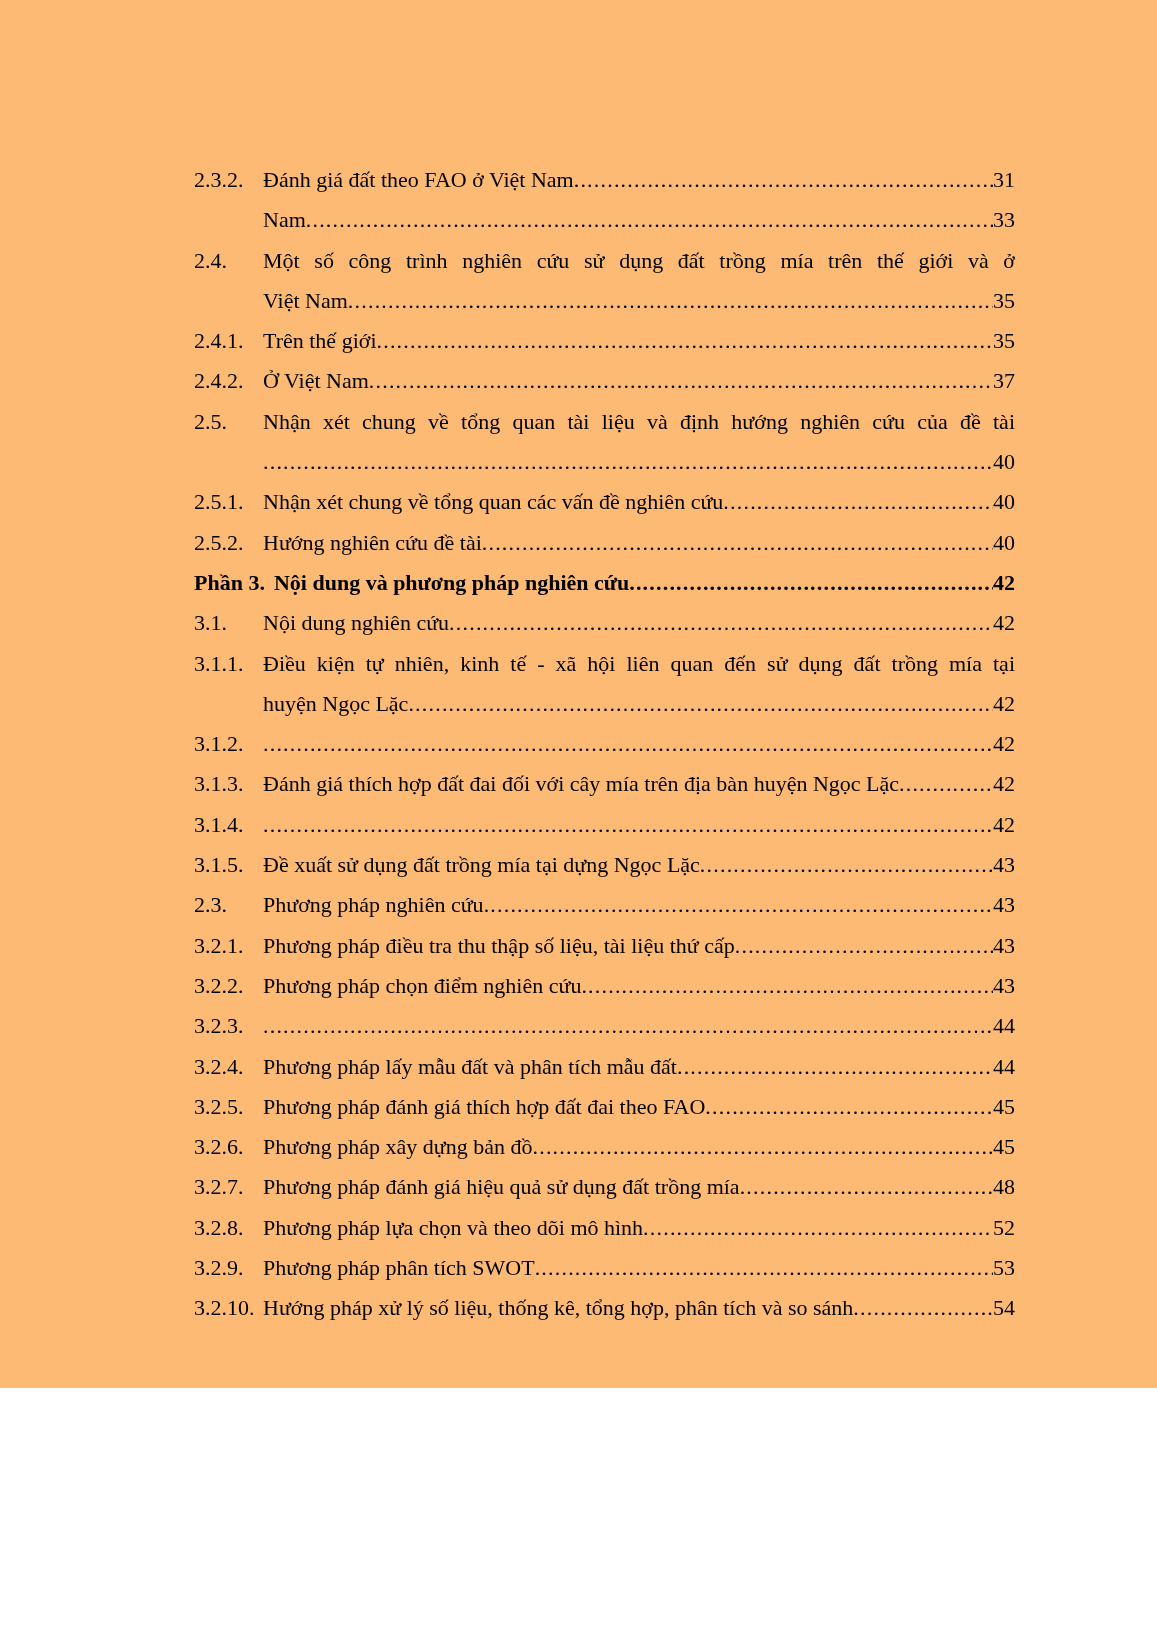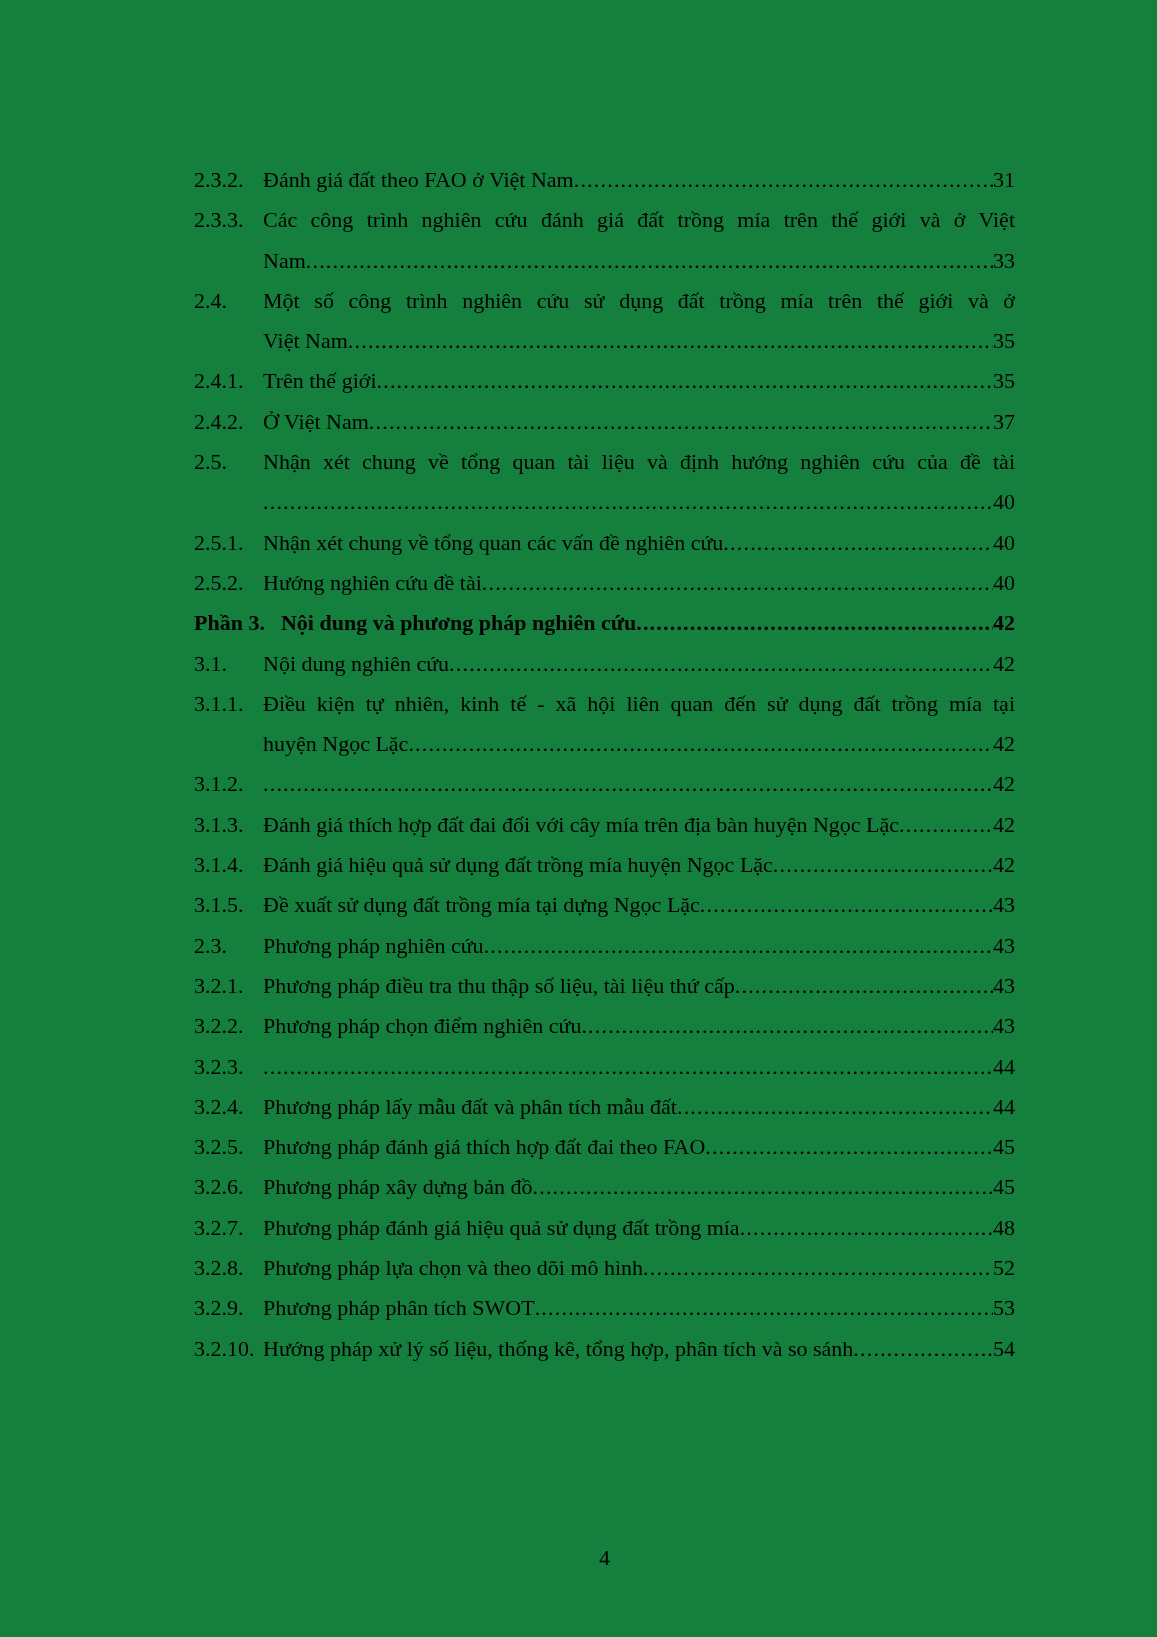--- a/index.html
+++ b/index.html
@@ -1,21 +1,21 @@
 <!DOCTYPE html>
 <html><head>
 <meta charset="utf-8">
 <style>
   * { margin: 0; padding: 0; box-sizing: border-box; }
   html, body { background: #ffffff; }
   .page {
     position: relative;
     width: 1157px;
-    height: 1637px;
-    background: #15803d;
+    height: 1388px;
+    background: #fdba74;
     color: #000000;
     font-family: "Liberation Serif", "DejaVu Serif", serif;
     font-size: 22px;
     overflow: hidden;
   }
   .toc {
     position: absolute;
     top: 160px;
     left: 194px;
     right: 142px;
@@ -41,21 +41,21 @@
     flex: 1;
     overflow: hidden;
     white-space: nowrap;
     letter-spacing: 1.2px;
   }
   .leader::after {
     content: "....................................................................................................................................................................................";
   }
   .pg { flex-shrink: 0; }
   .entry.bold { font-weight: bold; }
-  .entry.bold .num { min-width: 0; margin-right: 16px; }
+  .entry.bold .num { min-width: 0; margin-right: 9px; }
   .footer {
     position: absolute;
     top: 1538px;
     left: 194px;
     right: 142px;
     text-align: center;
     line-height: 40.3px;
   }
 </style>
 </head>
@@ -66,24 +66,20 @@
       <div class="entry">
         <div class="row">
           <span class="num">2.3.2.</span>
           <span class="txt">Đánh giá đất theo FAO ở Việt Nam</span>
           <span class="leader"></span>
           <span class="pg">31</span>
         </div>
       </div>
       <div class="entry">
         <div class="row">
-          <span class="num">2.3.3.</span>
-          <span class="txt just">Các công trình nghiên cứu đánh giá đất trồng mía trên thế giới và ở Việt</span>
-        </div>
-        <div class="row">
           <span class="num"></span>
           <span class="txt">Nam</span>
           <span class="leader"></span>
           <span class="pg">33</span>
         </div>
       </div>
       <div class="entry">
         <div class="row">
           <span class="num">2.4.</span>
           <span class="txt just">Một số công trình nghiên cứu sử dụng đất trồng mía trên thế giới và ở</span>
@@ -177,21 +173,20 @@
         <div class="row">
           <span class="num">3.1.3.</span>
           <span class="txt">Đánh giá thích hợp đất đai đối với cây mía trên địa bàn huyện Ngọc Lặc</span>
           <span class="leader"></span>
           <span class="pg">42</span>
         </div>
       </div>
       <div class="entry">
         <div class="row">
           <span class="num">3.1.4.</span>
-          <span class="txt">Đánh giá hiệu quả sử dụng đất trồng mía huyện Ngọc Lặc</span>
           <span class="leader"></span>
           <span class="pg">42</span>
         </div>
       </div>
       <div class="entry">
         <div class="row">
           <span class="num">3.1.5.</span>
           <span class="txt">Đề xuất sử dụng đất trồng mía tại dựng Ngọc Lặc</span>
           <span class="leader"></span>
           <span class="pg">43</span>

